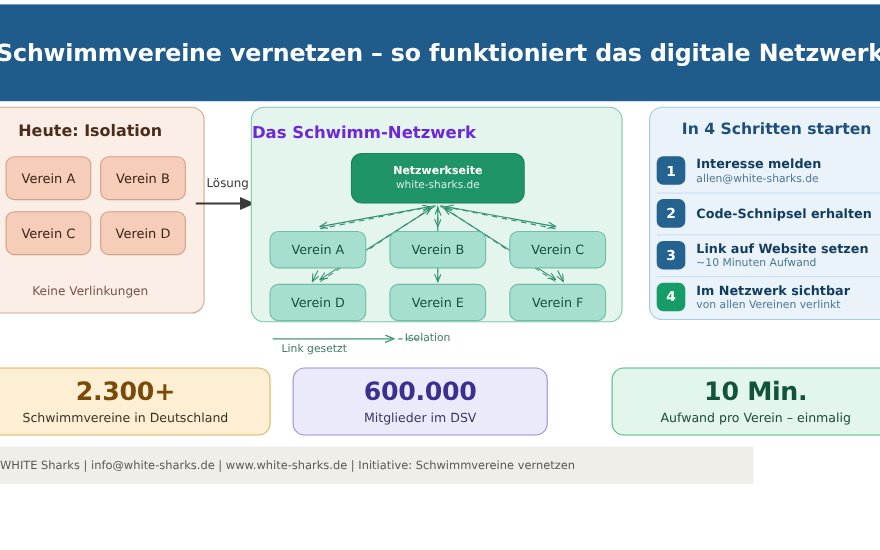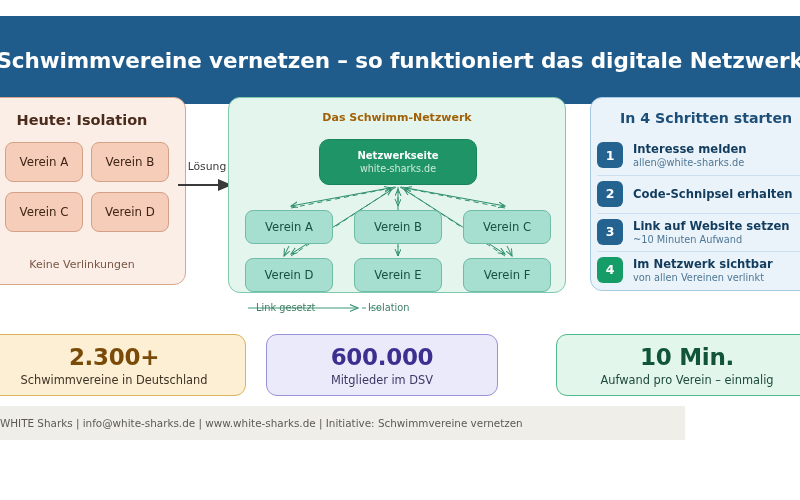--- a/index.html
+++ b/index.html
@@ -6,21 +6,21 @@
   html, body {
     width: 800px; height: 500px;
     background: #ffffff;
     font-family: "DejaVu Sans", "Liberation Sans", sans-serif;
     overflow: hidden;
   }
   #stage { position: relative; width: 800px; height: 500px; background:#ffffff; }
 
   
   .header {
-    position: absolute; left: 0; top: 16px; width: 800px; height: 88px;
+    position: absolute; left: 0; top: 4px; width: 800px; height: 88px;
     background: #1f5c8b;
     display: flex; flex-direction: column;
     align-items: center; justify-content: center;
   }
   .header-title {
     color: #ffffff; font-size: 21.5px; font-weight: bold;
     letter-spacing: -0.1px; white-space: nowrap;
   }
   .header-sub {
     color: #bcd8ea; font-size: 12.8px; margin-top: 9px; white-space: nowrap;
@@ -59,22 +59,22 @@
     position:absolute; left:0; right:0; top:0; text-align:center;
     font-size: 10.8px; color: #3a3a3a;
   }
 
   
   .panel-network {
     left: 228px; top: 97px; width: 338px; height: 196px;
     background: #e4f5ee; border: 1.5px solid #7fc9ac;
   }
   .net-title {
-    position:absolute; left:0; right:0; top: 13px; text-align:center;
-    font-size: 11px; font-weight: bold; color: #a16207;
+    position:absolute; left:0; right:0; top: 13px; text-align:left;
+    font-size: 15px; font-weight: bold; color: #6d28d9;
   }
   .hub {
     position:absolute; left: 90px; top: 41px; width: 158px; height: 46px;
     background: #1f9467; border:1.5px solid #17845a; border-radius: 10px;
     display:flex; flex-direction:column; align-items:center; justify-content:center;
   }
   .hub-name { color:#ffffff; font-size: 10px; font-weight: bold; }
   .hub-url  { color:#cfe9de; font-size: 9.6px; margin-top: 2px; }
   .club {
     position:absolute; width: 88px; height: 34px;
@@ -86,21 +86,21 @@
   .club-b { left: 125px; top: 112px; }
   .club-c { left: 234px; top: 112px; }
   .club-d { left: 16px;  top: 160px; }
   .club-e { left: 125px; top: 160px; }
   .club-f { left: 234px; top: 160px; }
   .net-svg { position:absolute; left:0; top:0; width:338px; height:196px; pointer-events:none; }
 
   
   .legend { position:absolute; left: 246px; top: 300px; width: 220px; height: 16px; }
   .legend-txt { position:absolute; font-size: 9.8px; color: #3f7d66; white-space:nowrap; }
-  .legend-l1 { left: 10px; top: 2px; }
+  .legend-l1 { left: 10px; top: 12px; }
   .legend-l2 { left: 122px; top: 2px; }
 
   
   .panel-steps {
     left: 590px; top: 97px; width: 232px; height: 194px;
     background: #eaf3fa; border: 1.5px solid #a8c9e2;
   }
   .steps-title {
     position:absolute; left:0; right:0; top: 12px; text-align:center;
     font-size: 14.2px; font-weight: bold; color: #1d4f78; white-space: nowrap;

